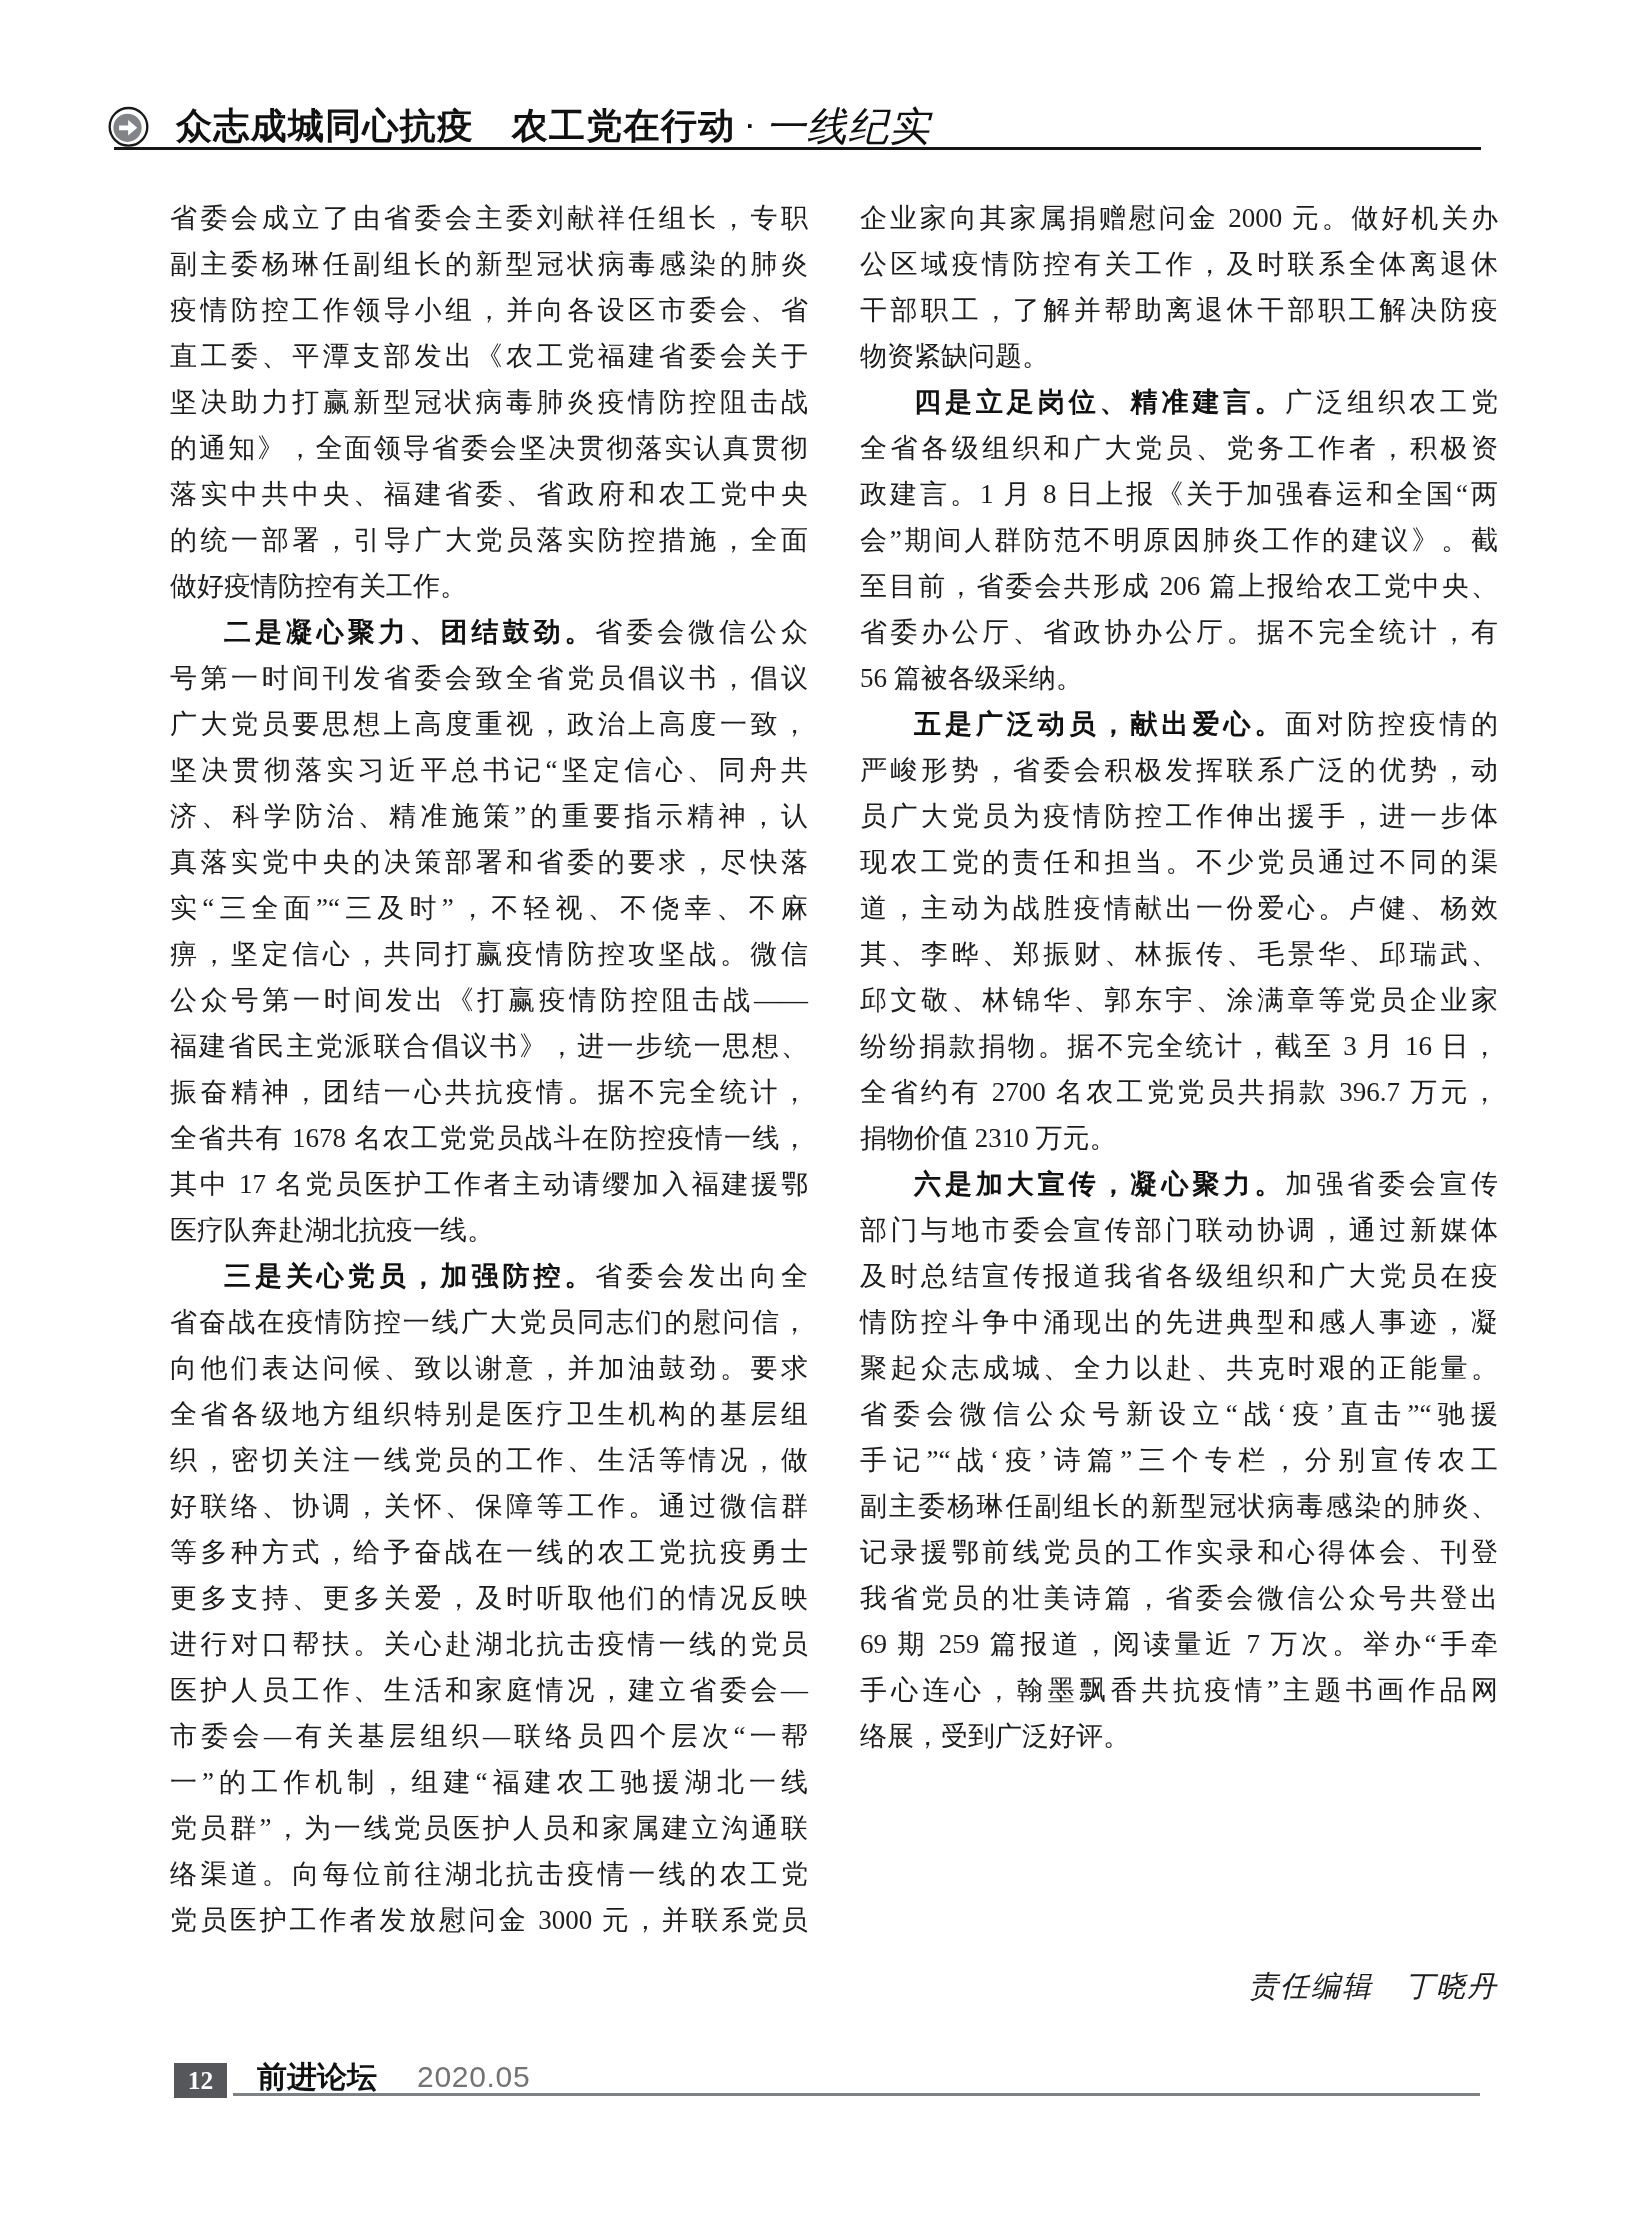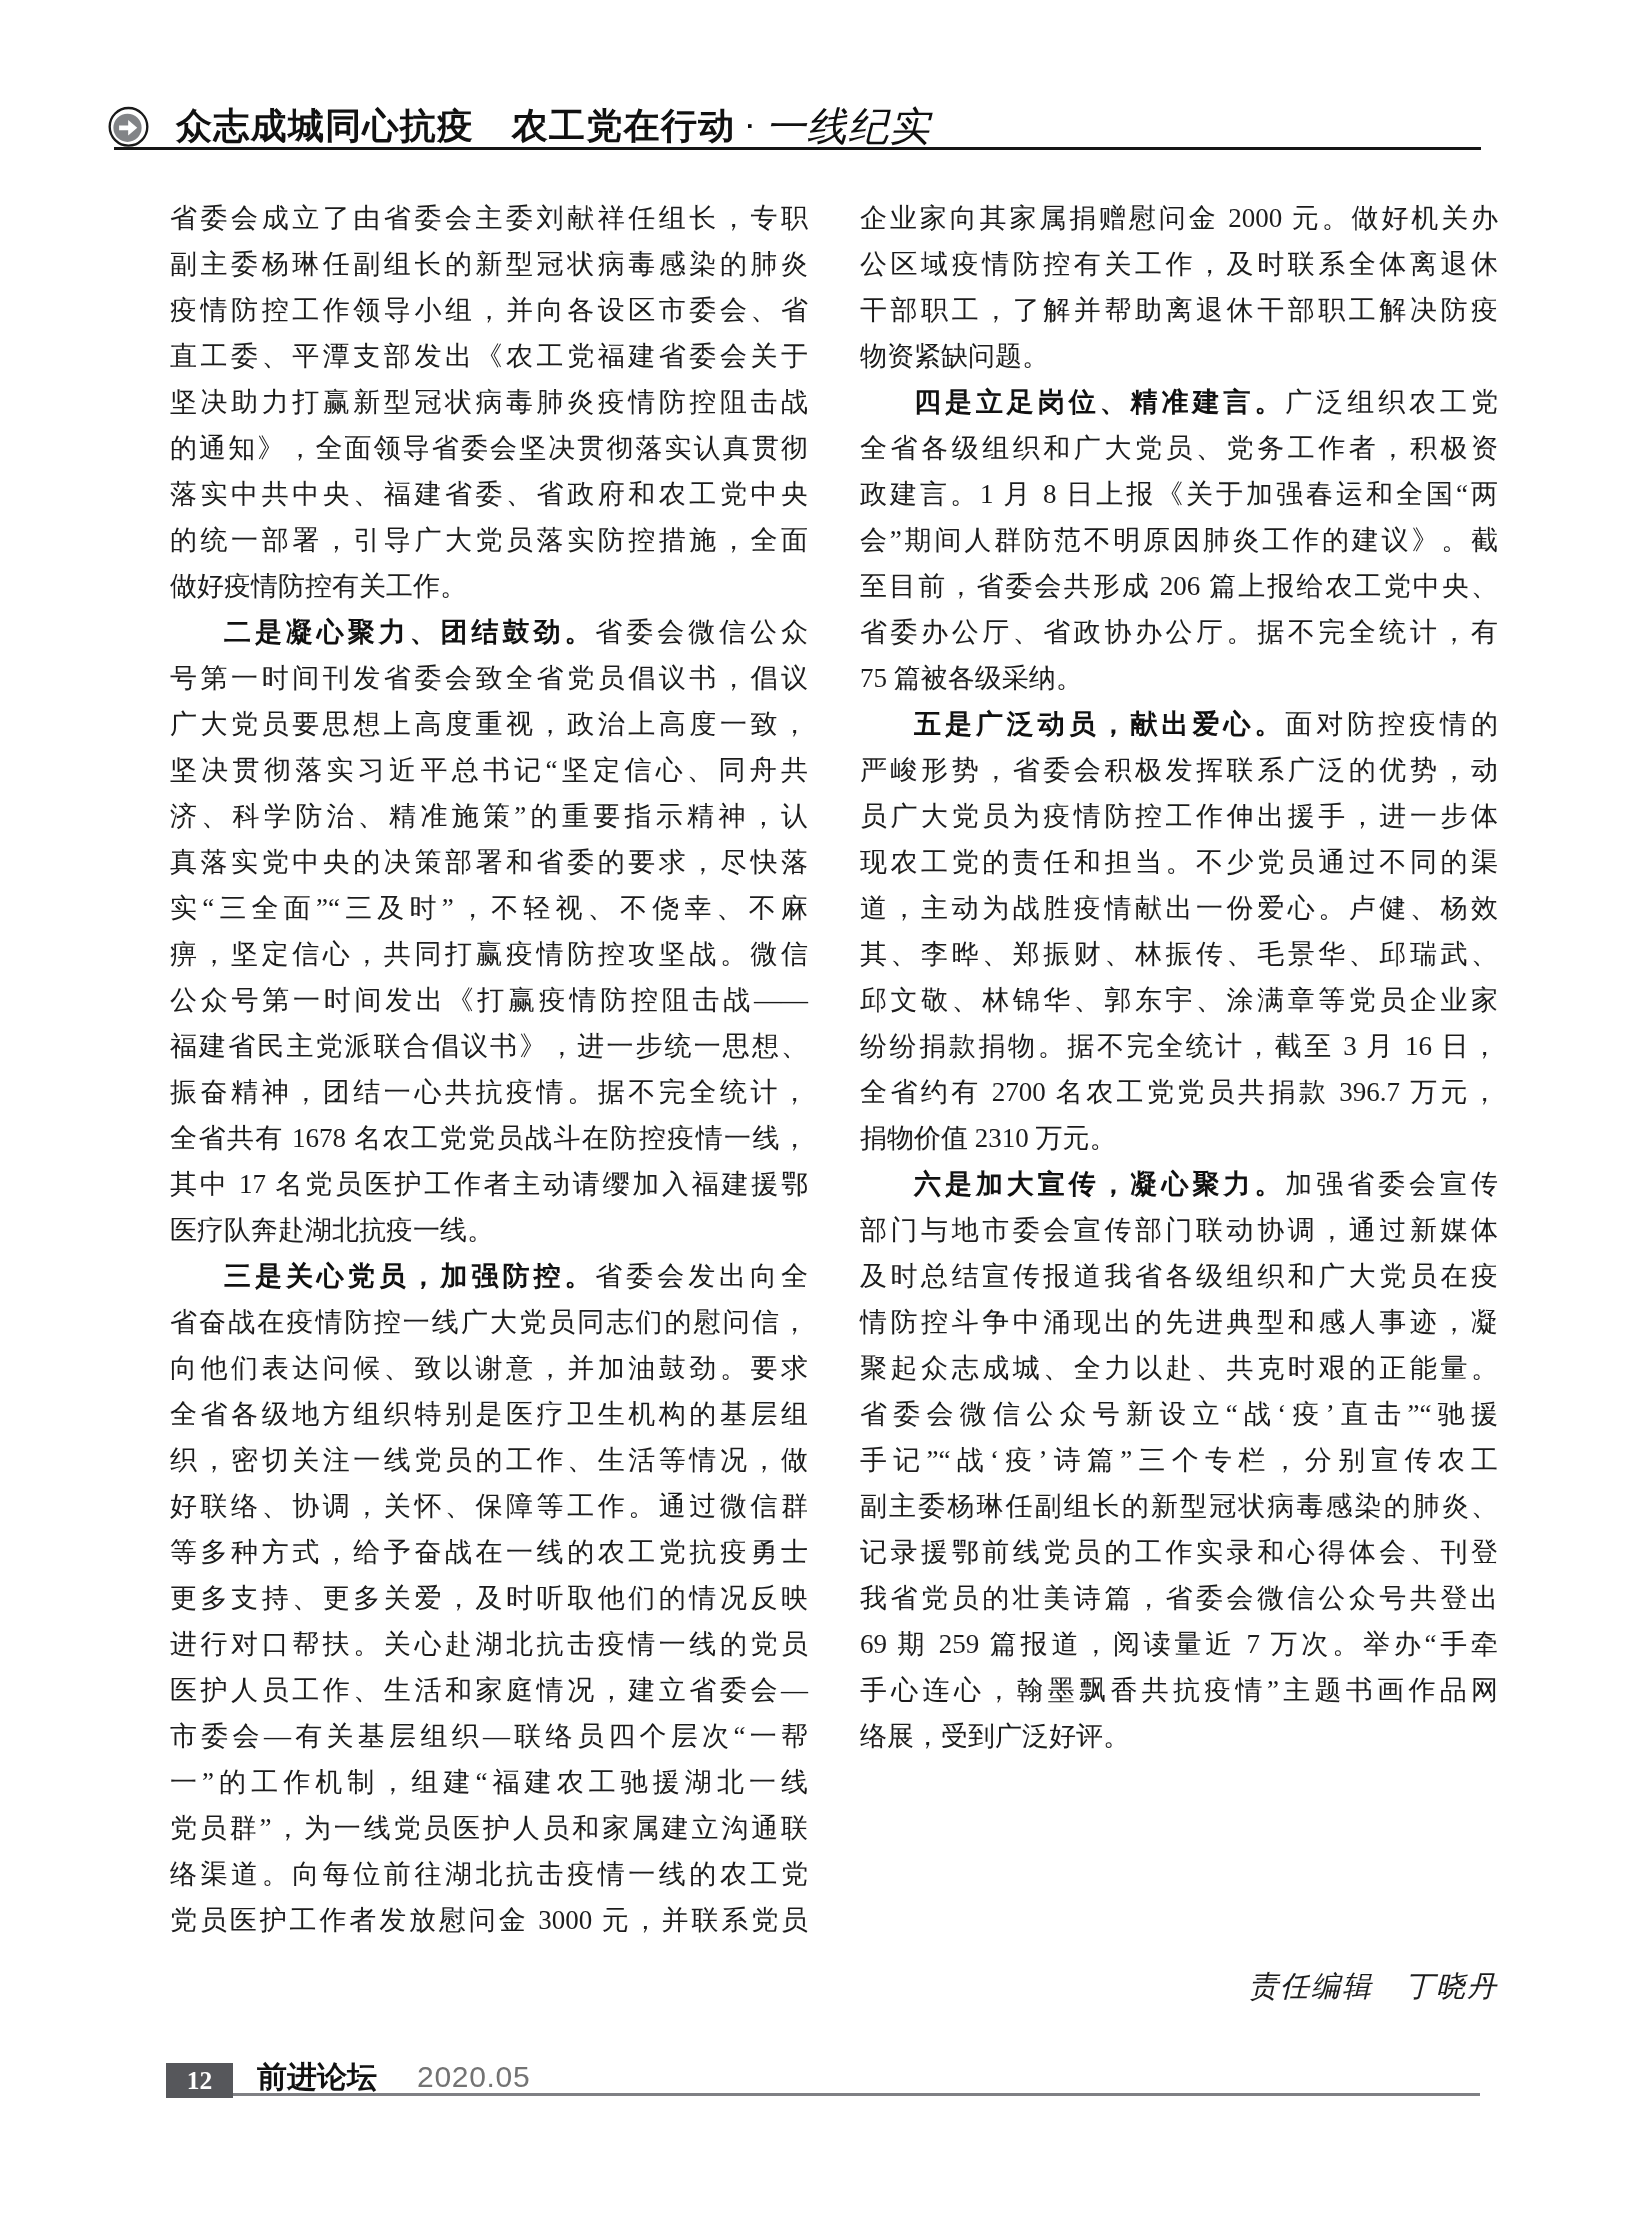--- a/index.html
+++ b/index.html
@@ -32,21 +32,21 @@
   .line.indent { text-indent:54px; }
   .lead { font-family:"Liberation Sans","DejaVu Sans",sans-serif; font-weight:bold; color:#111; }
   
   .editor {
     position:absolute; left:860px; top:1967px; width:638px; text-align:right;
     font-size:29px; font-style:italic; letter-spacing:2px; color:#1c1c1c;
   }
   .editor .editor-label { margin-right:32px; }
   
   .pg-box {
-    position:absolute; left:166px; top:2063px; width:67px; height:35px;
+    position:absolute; left:174px; top:2063px; width:53px; height:35px;
     background:#56575b; color:#ffffff; display:flex; align-items:center; justify-content:center;
     font-size:25.5px; font-weight:bold; font-family:"Liberation Serif","DejaVu Serif",serif;
   }
   .pg-meta {
     position:absolute; left:257px; top:2058px; height:38px;
     display:flex; align-items:center; gap:40px;justify-content:space-between;
   }
   .pg-journal { font-family:"Liberation Sans","DejaVu Sans",sans-serif; font-weight:bold; font-size:30px; color:#111; }
   .pg-issue  { font-family:"Liberation Sans","DejaVu Sans",sans-serif; font-weight:500; font-size:30px; color:#737373; letter-spacing:0.7px; }
   .pg-rule { position:absolute; left:233px; top:2093px; width:1247px; height:3.4px; background:#7f8084; }
@@ -114,21 +114,21 @@
       <div class="line">企业家向其家属捐赠慰问金 2000 元。做好机关办</div>
       <div class="line">公区域疫情防控有关工作，及时联系全体离退休</div>
       <div class="line">干部职工，了解并帮助离退休干部职工解决防疫</div>
       <div class="line end">物资紧缺问题。</div>
       <div class="line indent"><span class="lead">四是立足岗位、精准建言。</span>广泛组织农工党</div>
       <div class="line">全省各级组织和广大党员、党务工作者，积极资</div>
       <div class="line">政建言。1 月 8 日上报《关于加强春运和全国“两</div>
       <div class="line">会”期间人群防范不明原因肺炎工作的建议》。截</div>
       <div class="line">至目前，省委会共形成 206 篇上报给农工党中央、</div>
       <div class="line">省委办公厅、省政协办公厅。据不完全统计，有</div>
-      <div class="line end">75 篇被各级采纳。</div>
+      <div class="line end">56 篇被各级采纳。</div>
       <div class="line indent"><span class="lead">五是广泛动员，献出爱心。</span>面对防控疫情的</div>
       <div class="line">严峻形势，省委会积极发挥联系广泛的优势，动</div>
       <div class="line">员广大党员为疫情防控工作伸出援手，进一步体</div>
       <div class="line">现农工党的责任和担当。不少党员通过不同的渠</div>
       <div class="line">道，主动为战胜疫情献出一份爱心。卢健、杨效</div>
       <div class="line">其、李晔、郑振财、林振传、毛景华、邱瑞武、</div>
       <div class="line">邱文敬、林锦华、郭东宇、涂满章等党员企业家</div>
       <div class="line">纷纷捐款捐物。据不完全统计，截至 3 月 16 日，</div>
       <div class="line">全省约有 2700 名农工党党员共捐款 396.7 万元，</div>
       <div class="line end">捐物价值 2310 万元。</div>

